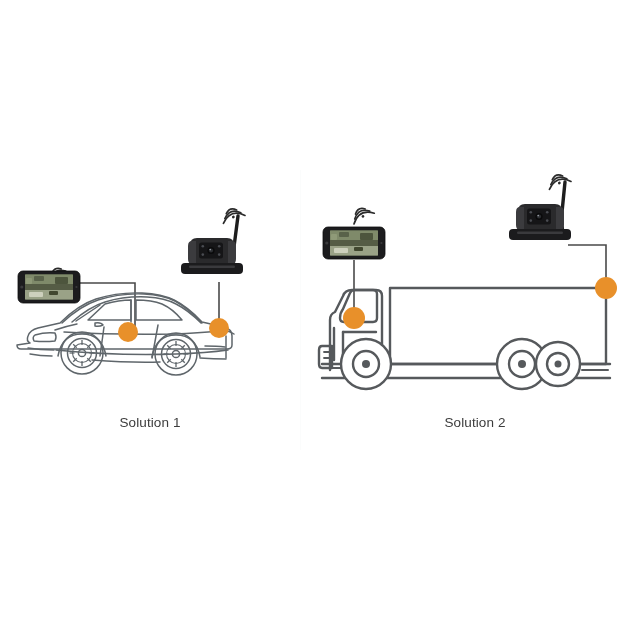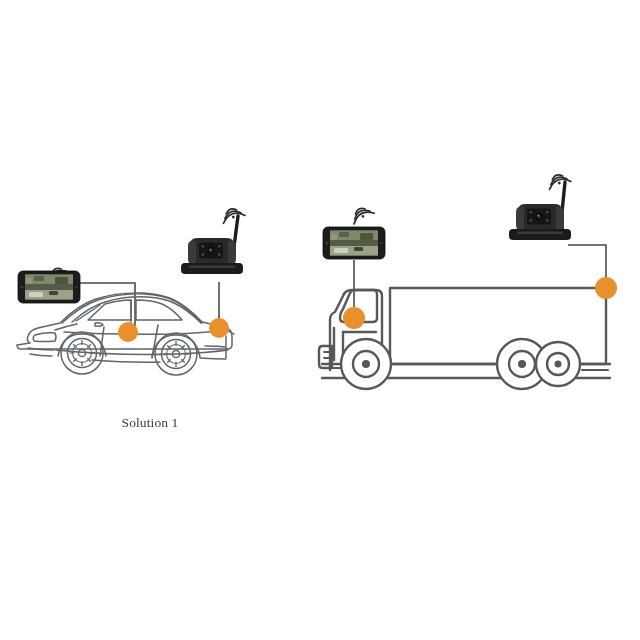--- a/index.html
+++ b/index.html
@@ -37,21 +37,21 @@
     height: 280px;
     background: #fbfcfc;
   }
 
   .caption {
     position: absolute;
     width: 100%;
     text-align: center;
     font-size: 13.5px;
     color: #3c3c3c;
-    font-family: Liberation Serif, serif;
+    font-family: Liberation Sans, sans-serif;
     letter-spacing: 0.1px;
     top: 255px;
   }
 
   .svg-layer {
     position: absolute;
     left: 0;
     top: 0;
   }
 </style>
@@ -330,15 +330,16 @@
       <g fill="#ffffff" stroke="#56595c" stroke-width="2.4">
         <circle cx="248" cy="204" r="22"></circle>
         <circle cx="248" cy="204" r="11"></circle>
         <circle cx="248" cy="204" r="3.5" fill="#56595c" stroke="none"></circle>
       </g>
 
       <circle cx="44" cy="158" r="11" fill="#E8902A"></circle>
       <circle cx="296" cy="128" r="11" fill="#E8902A"></circle>
     </svg>
 
+    <div class="caption">Solution 2</div>
   </div>
 
 </div>
 
 </body></html>

